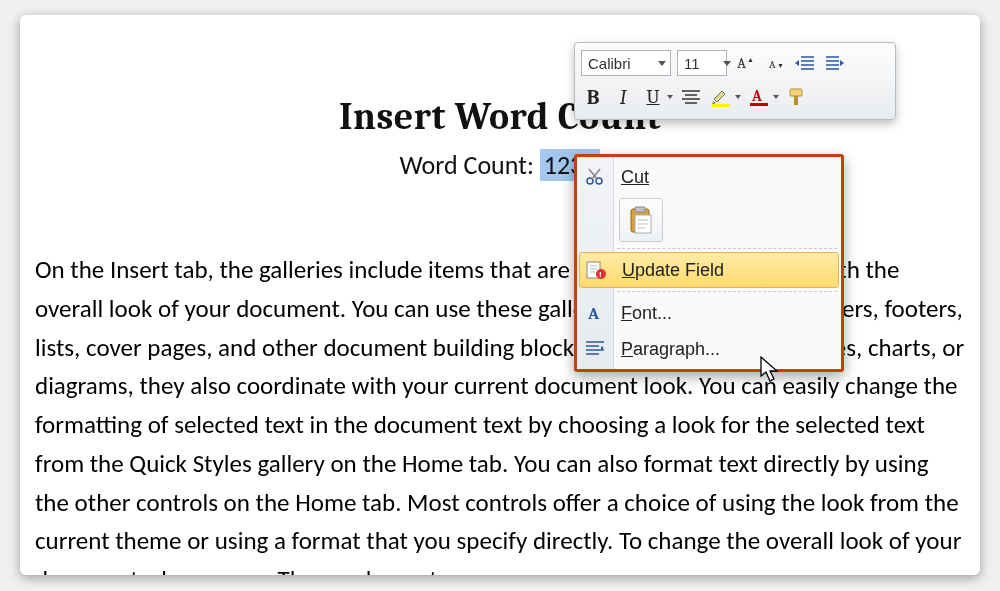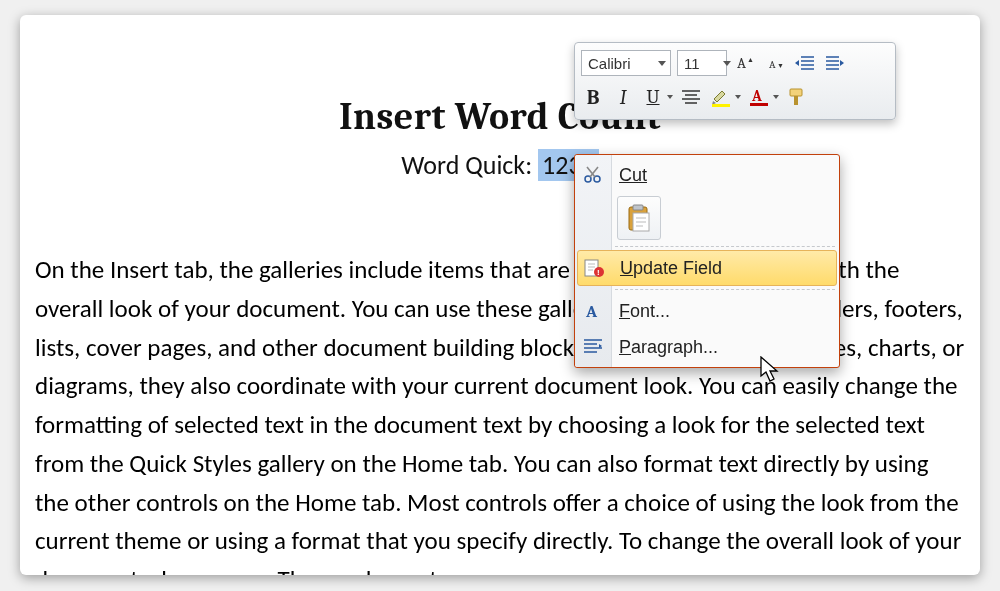--- a/index.html
+++ b/index.html
@@ -94,21 +94,21 @@
   }
   .btn-group{display:flex;align-items:center;}
 
   
   .context-menu {
     position: absolute;
     left: 574px;
     top: 154px;
     width: 264px;
     background: #fafafa;
-    border: 1px solid #c2410c;
+    border: 3px solid #c2410c;
     border-radius: 3px;
     box-shadow: 0 5px 14px rgba(0,0,0,0.35);
     font-family: "Segoe UI", Arial, sans-serif;
     font-size: 18px;
     color: #222;
     padding: 2px 0;
   }
   .context-menu .icon-col {
     position:absolute; left:0; top:0; bottom:0; width:36px;
     background: linear-gradient(#f2f4f7,#e7eaee);
@@ -164,21 +164,21 @@
     position:absolute; left:760px; top:356px; z-index:50;
   }
 </style>
 </head>
 <body>
 
 <div class="page">
   <div class="doc-content">
     <div class="doc-title">Insert Word Count</div>
     <div class="wordcount-line">
-      <span class="wc-label">Word Quick: </span><span class="wc-value">1232</span>
+      <span class="wc-label">Word Count: </span><span class="wc-value">1232</span>
     </div>
     <div class="body-text">On the Insert tab, the galleries include items that are designed to coordinate with the overall look of your document. You can use these galleries to insert tables, headers, footers, lists, cover pages, and other document building blocks. When you create pictures, charts, or diagrams, they also coordinate with your current document look. You can easily change the formatting of selected text in the document text by choosing a look for the selected text from the Quick Styles gallery on the Home tab. You can also format text directly by using the other controls on the Home tab. Most controls offer a choice of using the look from the current theme or using a format that you specify directly. To change the overall look of your document, choose new Theme elements on</div>
   </div>
 </div>
 
 <div class="mini-toolbar">
   <div class="tb-row">
     <div class="font-select">
       <span>Calibri</span>
       <span class="dd-caret"></span>

